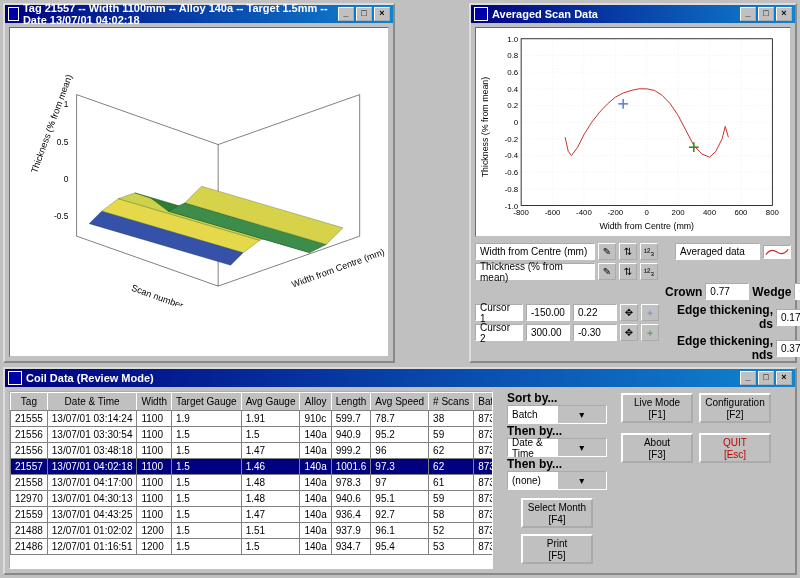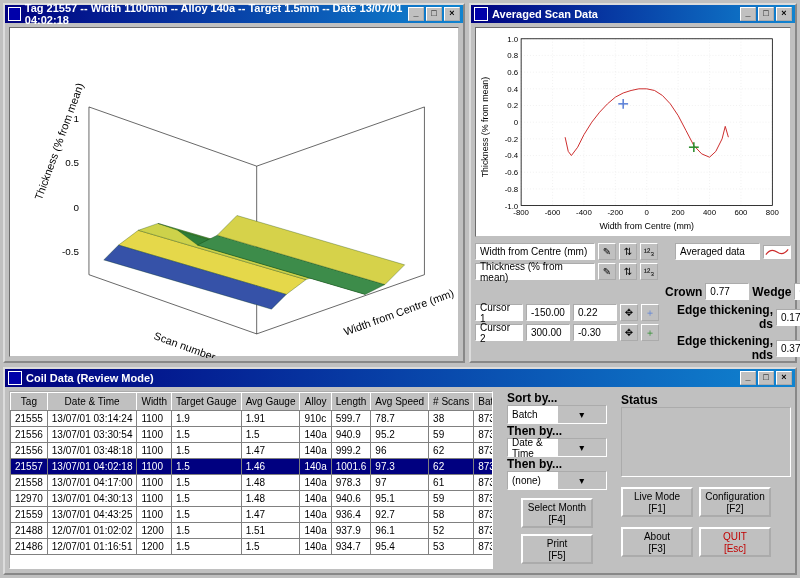--- a/index.html
+++ b/index.html
@@ -40,21 +40,21 @@
     width: 16px; height: 14px;
     background: #c0c0c0;
     border: 1px outset #fff;
     font-size: 9px;
     line-height: 10px;
     text-align: center;
     color: #000;
     cursor: pointer;
   }
   .win-3d {
-    left: 3px; top: 3px; width: 462px; height: 360px;
+    left: 3px; top: 3px; width: 392px; height: 360px;
   }
   .win-scan {
     left: 469px; top: 3px; width: 328px; height: 360px;
   }
   .win-coil {
     left: 3px; top: 367px; width: 794px; height: 208px;
   }
   .plot-surface {
     flex: 1; background: #fff; margin: 4px; border: 1px inset #c0c0c0;
     position: relative;
@@ -472,24 +472,20 @@
             <span>(none)</span>
             <span class="dd">▾</span>
           </div>
       </div>
       <div class="panel-buttons">
         <div class="btn94">Select Month<br>[F4]</div>
         <div class="btn94">Print<br>[F5]</div>
       </div>
     </div>
     <div class="rb-col">
-      <div>
-        <div class="lab">Status</div>
-        <div class="status-box" style="height:70px"></div>
-      </div>
       <div class="btn-row">
         <div class="btn94">Live Mode<br>[F1]</div>
         <div class="btn94">Configuration<br>[F2]</div>
       </div>
       <div class="btn-row">
         <div class="btn94">About<br>[F3]</div>
         <div class="btn94 red">QUIT<br>[Esc]</div>
       </div>
     </div>
   </div>

